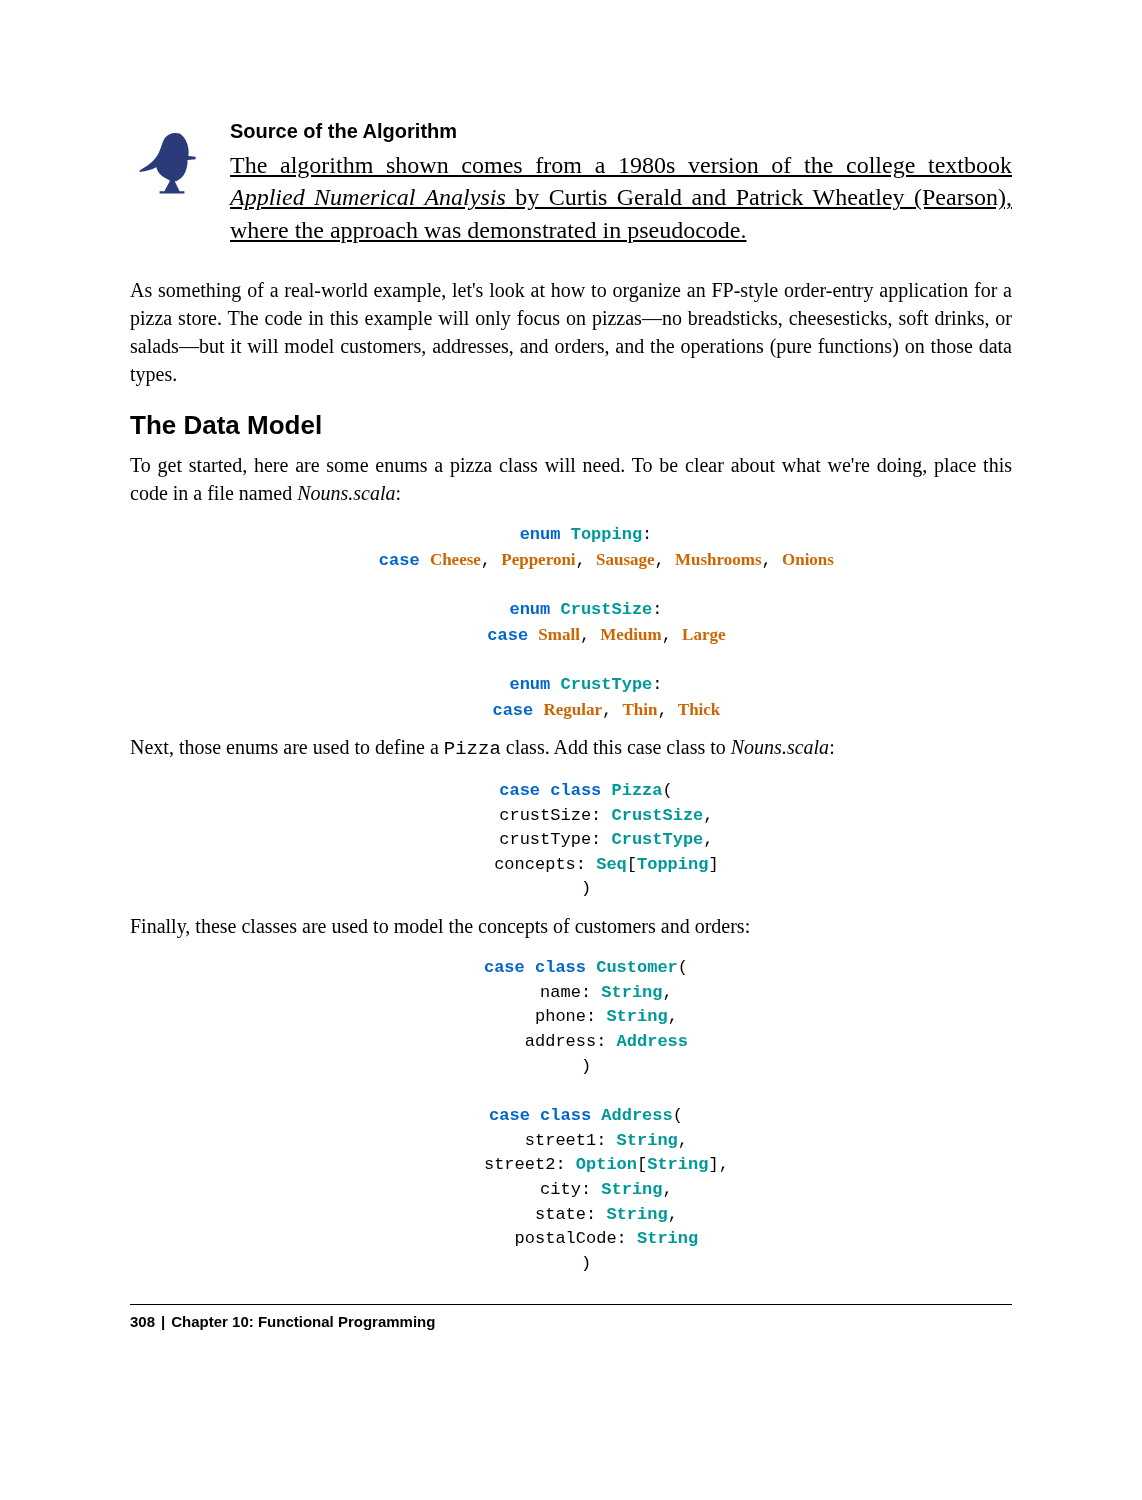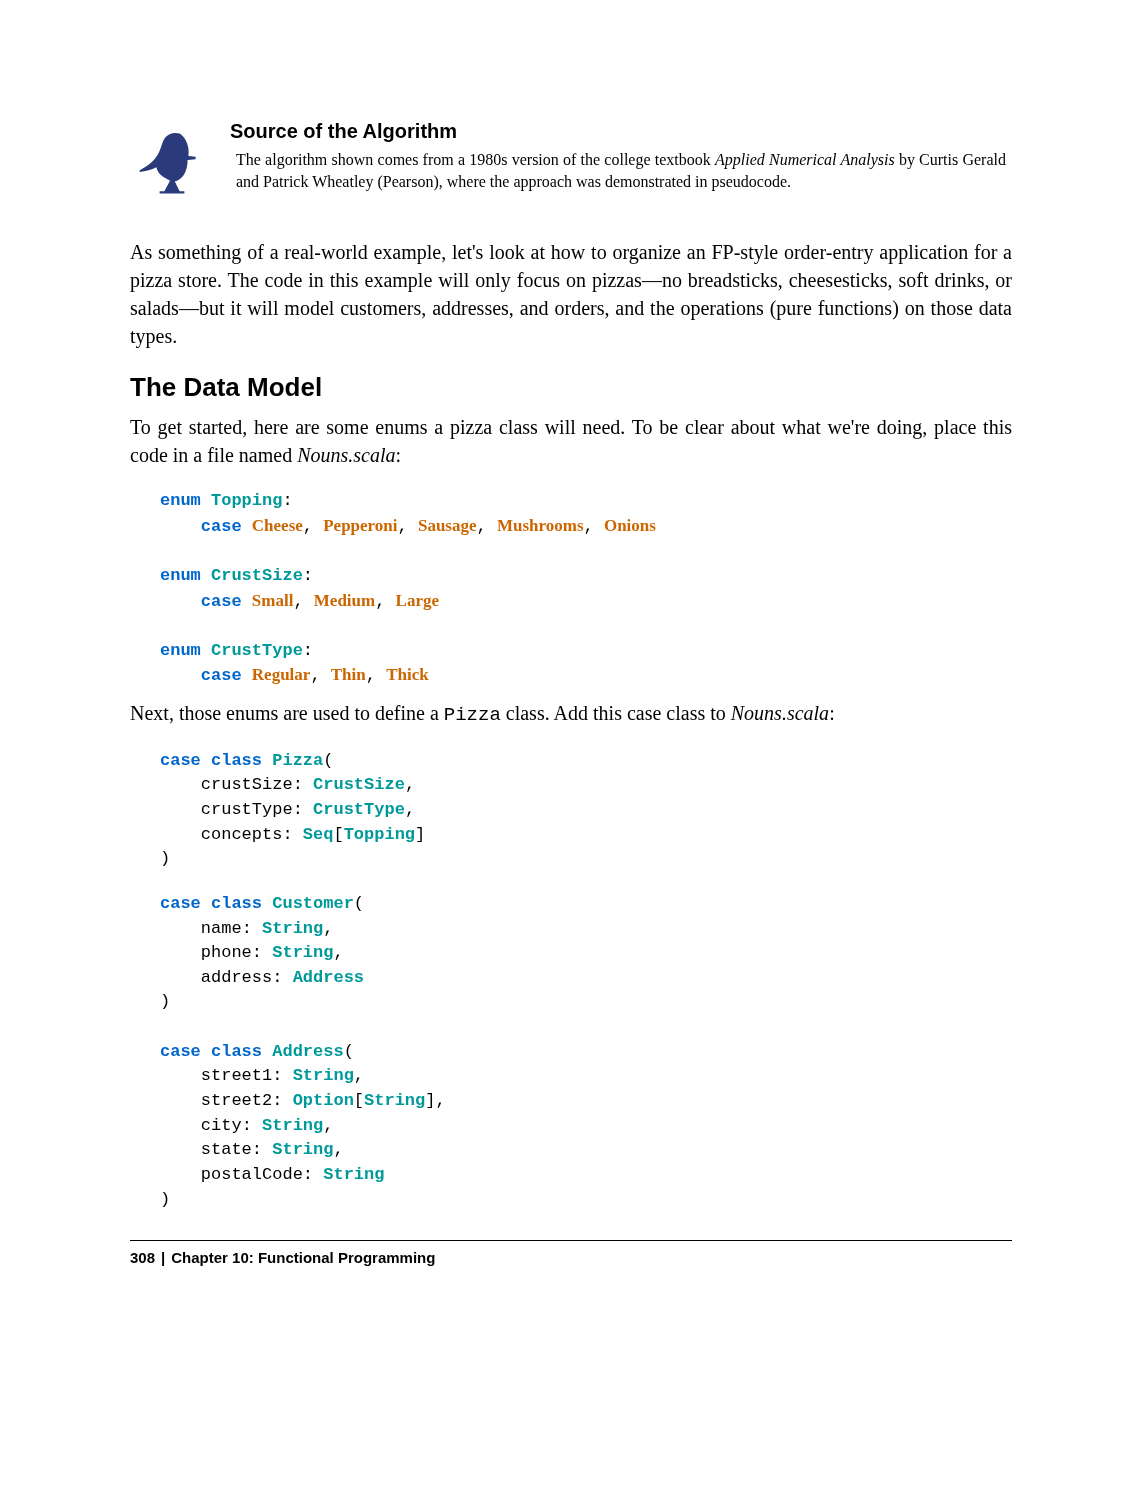--- a/index.html
+++ b/index.html
@@ -28,23 +28,24 @@
     text-align: justify;
   }
   .note-title {
     font-family: 'Arial Narrow', 'Helvetica Neue', Arial, sans-serif;
     font-weight: 700;
     font-stretch: condensed;
     font-size: 20px;
     margin: 0 0 6px 0;
   }
   .note-text {
-    font-size: 16px;
+    font-size: 24px;
     line-height: 1.35;
-    margin: 6px;
+    margin: 0;
+    text-decoration: underline;
   }
   .note-text em { font-style: italic; }
   h1.section {
     font-family: 'Arial Narrow', 'Helvetica Neue', Arial, sans-serif;
     font-weight: 700;
     font-stretch: condensed;
     font-size: 34px;
     margin: 24px 0 12px 0;
     letter-spacing: -0.5px;
   }
@@ -59,22 +60,23 @@
     font-family: 'Arial Narrow', 'Helvetica Neue', Arial, sans-serif;
     font-weight: 700;
     font-stretch: condensed;
     font-size: 26px;
     margin: 22px 0 10px 0;
   }
   pre.code {
     font-family: 'Consolas', 'Menlo', 'Courier New', monospace;
     font-size: 17px;
     line-height: 1.45;
-    margin: 20px 0 10px 30px;
+    margin: 12px 0 10px 30px;
     white-space: pre;
+    text-align: center;
   }
   .kw  { color: #0066cc; font-weight: 700; }
   .typ { color: #009999; font-weight: 700; }
   .enm { color: #cc6600; font-weight: 700; font-family: Liberation Serif, serif; }
   code.inline {
     font-family: 'Consolas', 'Menlo', 'Courier New', monospace;
     font-size: 19px;
   }
   hr.rule {
     border: none;
@@ -129,20 +131,21 @@
   <p class="body">
     <span>Next, those enums are used to define a </span><code class="inline">Pizza</code><span> class. Add this case class to </span><em>Nouns.scala</em><span>:</span>
   </p>
 
   <pre class="code"><span class="kw">case class</span> <span class="typ">Pizza</span>(
     <span>crustSize</span>: <span class="typ">CrustSize</span>,
     <span>crustType</span>: <span class="typ">CrustType</span>,
     <span>concepts</span>: <span class="typ">Seq</span>[<span class="typ">Topping</span>]
 )</pre>
 
+  <p class="body">Finally, these classes are used to model the concepts of customers and orders:</p>
 
   <pre class="code"><span class="kw">case class</span> <span class="typ">Customer</span>(
     <span>name</span>: <span class="typ">String</span>,
     <span>phone</span>: <span class="typ">String</span>,
     <span>address</span>: <span class="typ">Address</span>
 )
 
 <span class="kw">case class</span> <span class="typ">Address</span>(
     <span>street1</span>: <span class="typ">String</span>,
     <span>street2</span>: <span class="typ">Option</span>[<span class="typ">String</span>],

